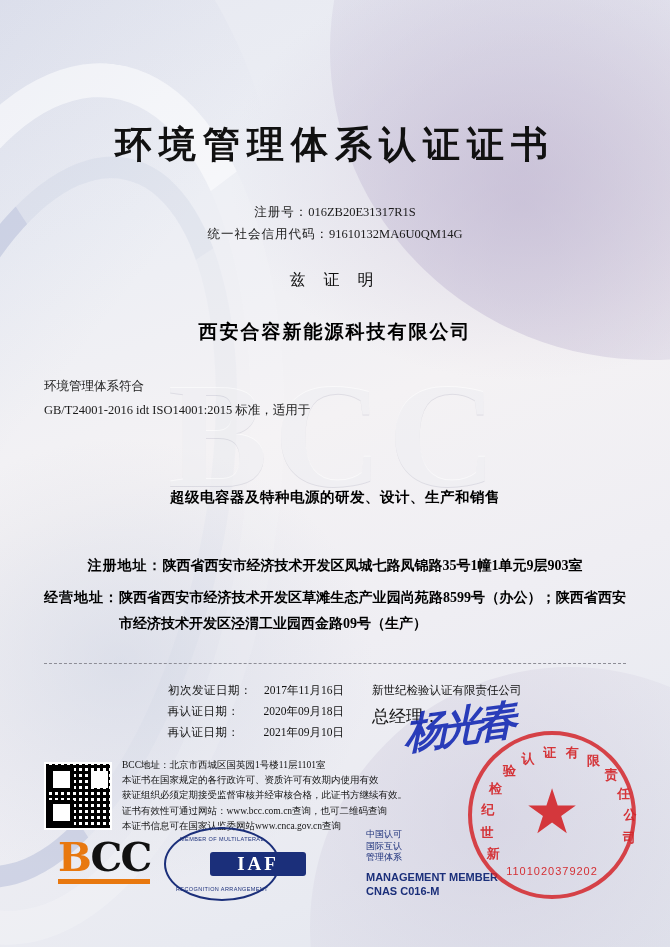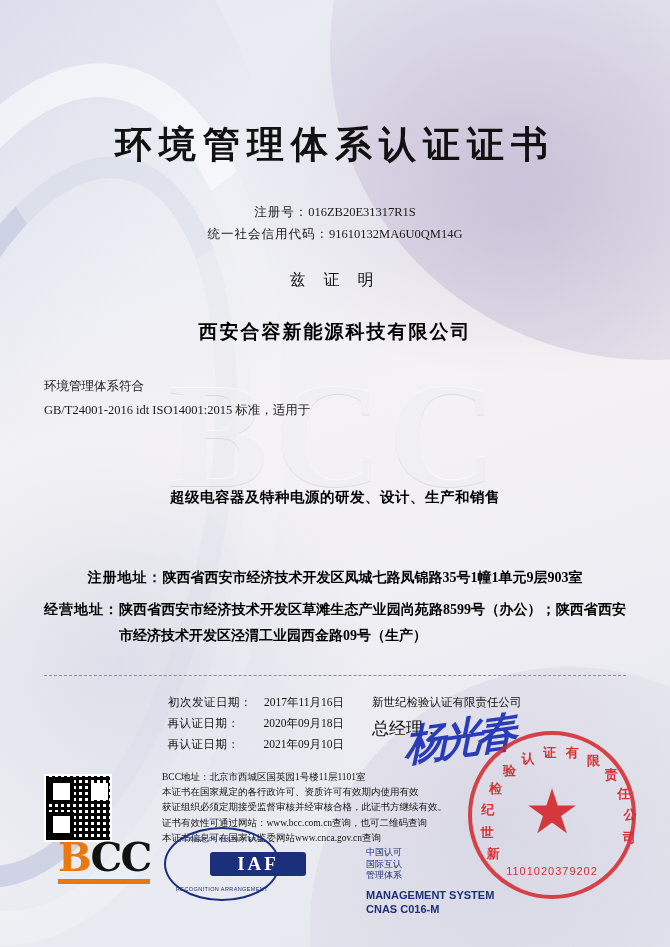--- a/index.html
+++ b/index.html
@@ -128,21 +128,21 @@
   .scope {
     margin-top: 66px;
     text-align: center;
     font-size: 14.5px;
     font-weight: bold;
     color: #000;
     letter-spacing: 0.5px;
   }
 
   .addr-block {
-    margin-top: 58px;
+    margin-top: 46px;
     font-size: 14px;
     color: #000;
     line-height: 1.85;
   }
   .addr-row {
     display: flex;
     align-items: flex-start;
     justify-content: center;
   }
   .addr-row .k {
@@ -196,21 +196,20 @@
     font-weight: bold;
     transform: rotate(-8deg) skewX(-6deg);
     letter-spacing: -6px;
     opacity: 0.92;
     white-space: nowrap;
   }
 
   .foot {
     display: flex;
     margin-top: 14px;
-    gap: 40px;
   }
   .qr {
     width: 64px;
     height: 64px;
     margin-top: 4px;
     background:
       repeating-linear-gradient(0deg, #000 0 3px, #fff 3px 6px),
       repeating-linear-gradient(90deg, #000 0 3px, #fff 3px 6px);
     background-blend-mode: multiply;
     border: 2px solid #fff;
@@ -315,21 +314,21 @@
     position: absolute;
     left: 4px; top: 26px;
     font-family: "Liberation Sans", sans-serif;
     font-weight: bold;
     font-size: 17px;
     color: #1b2f7a;
     letter-spacing: 0px;
   }
   .cnas-right {
     position: absolute;
-    left: 366px; top: 24px;
+    left: 366px; top: 6px;
     font-family: "Liberation Sans", sans-serif;
     color: #1b2f7a;
     line-height: 1.3;
   }
   .cnas-right .cn { font-size: 9px; }
   .cnas-right .ms { font-size: 11px; font-weight: bold; margin-top: 6px; }
   .cnas-right .code { font-size: 11px; font-weight: bold; }
 
   .seal {
     position: absolute;
@@ -475,21 +474,21 @@
       <div class="ring"></div>
       <div class="t-top">MEMBER OF MULTILATERAL</div>
       <div class="bar">IAF</div>
       <div class="t-bot">RECOGNITION ARRANGEMENT</div>
     </div>
 
     <div class="cnas-right">
       <div class="cn">中国认可</div>
       <div class="cn">国际互认</div>
       <div class="cn">管理体系</div>
-      <div class="ms">MANAGEMENT SYSTEM</div>
+      <div class="ms">MANAGEMENT MEMBER</div>
       <div class="code">CNAS C016-M</div>
     </div>
   </div>
 
   <div class="seal">
     <div class="outer"></div>
     <div class="seal-ring-text">
       <span style="transform:rotate(-115deg) translate(0,-72px) rotate(115deg)">新</span>
       <span style="transform:rotate(-97deg) translate(0,-72px) rotate(97deg)">世</span>
       <span style="transform:rotate(-79deg) translate(0,-72px) rotate(79deg)">纪</span>

